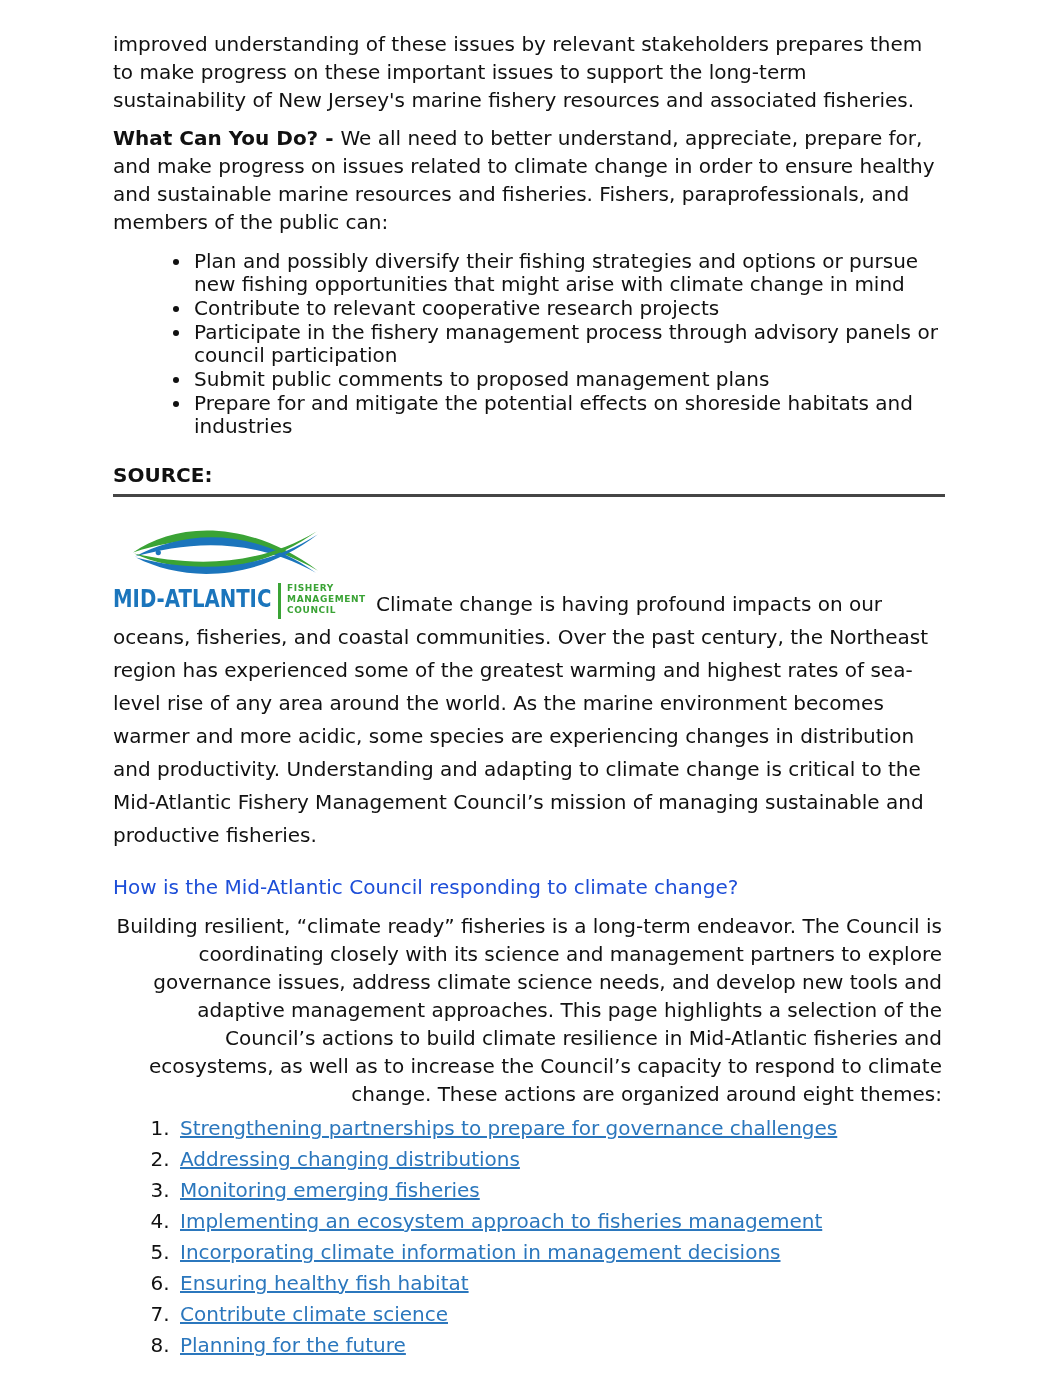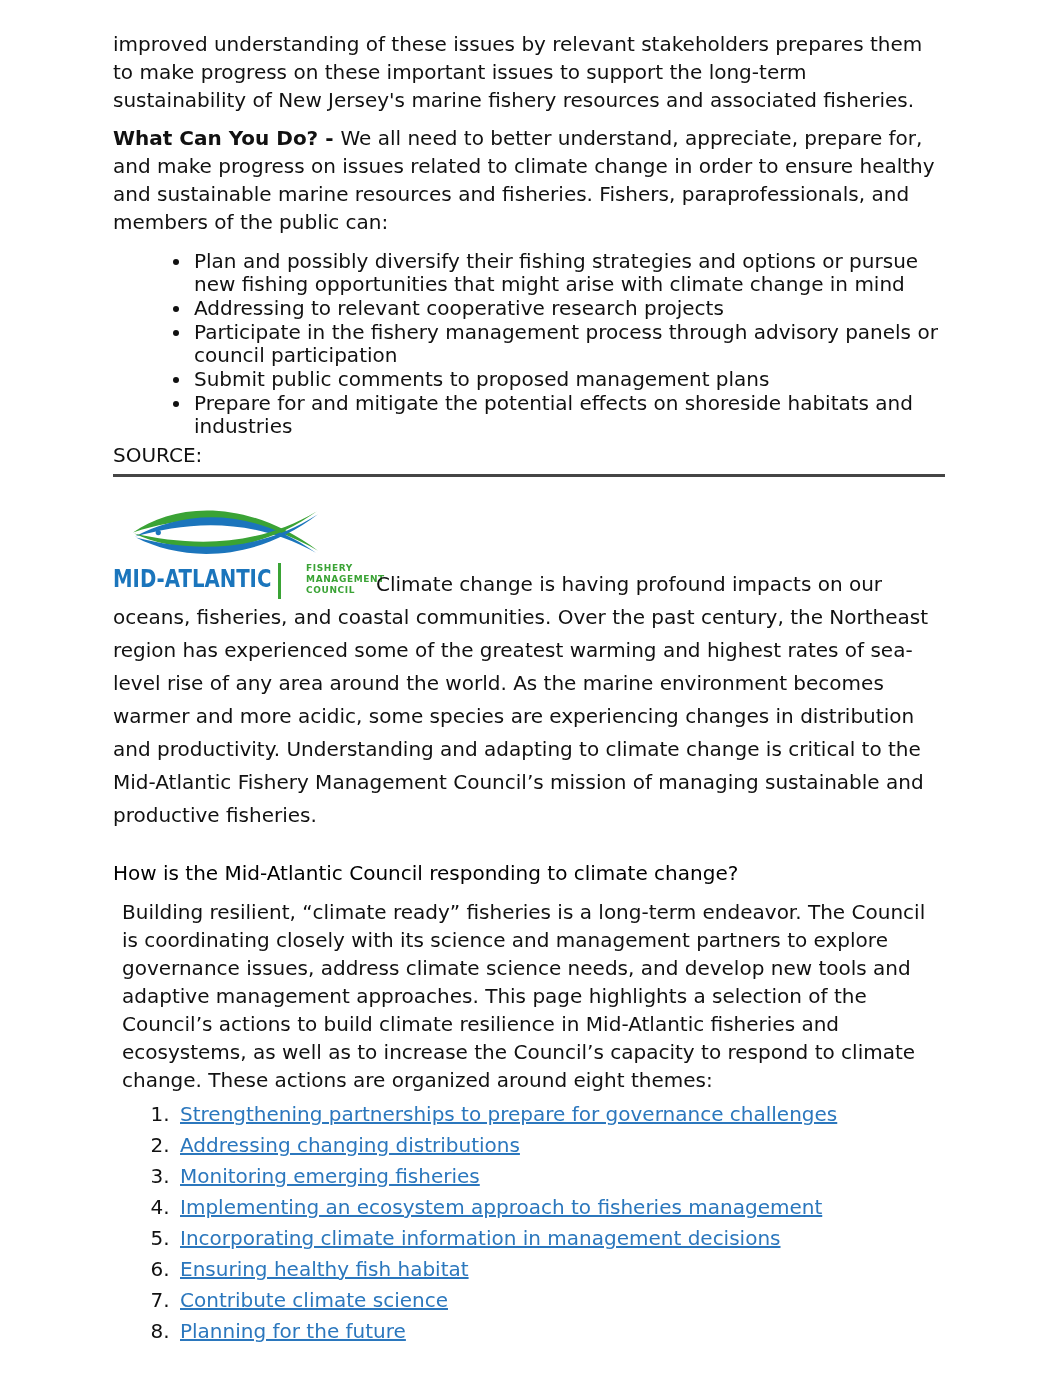--- a/index.html
+++ b/index.html
@@ -11,21 +11,21 @@
     overflow: hidden;
   }
   .page { padding: 30px 93px 40px 113px; }
 
   p.body { margin: 0 0 10px 0; line-height: 28px; }
   p.body strong { font-weight: bold; }
 
   ul.bullets { margin: 14px 0 0 0; padding: 0 0 0 63px; line-height: 23px; }
   ul.bullets li { margin: 0 0 1px 16px; padding-left: 2px; }
 
-  .source-block { margin-top: 4px; line-height: 26px; }
+  .source-block { margin-top: 24px; line-height: 26px; font-weight: bold; }
   .source-label { color: #111111; margin-right: 6px; }
   .source-url {
     color: #487a8b; text-decoration: underline;
     word-break: break-all; cursor: pointer;
   }
 
   hr.rule { border: none; border-top: 3px solid #454545; margin: 6px 0 0 0; }
 
   .logo-para { margin: 24px 0 0 0; line-height: 33px; }
 
@@ -36,46 +36,46 @@
   .fish-wrap { display: block; margin-left: 20px; width: 188px; height: 62px; }
   .logo-text-row { display: flex; align-items: flex-start; height: 38px; }
   .wordmark {
     color: #1b75bc; font-weight: bold; font-size: 24px; letter-spacing: 0;
     transform: scaleX(0.82); transform-origin: left center; white-space: nowrap;
   }
   .logo-bar { width: 3px; height: 36px; background: #3aa335; margin: 0 6px 0 -28px; flex: 0 0 auto; }
   .fmc-stack {
     display: flex; flex-direction: column; justify-content: center;
     color: #3aa335; font-size: 9px; font-weight: bold;
-    line-height: 11px; letter-spacing: 0.6px; white-space: nowrap; margin-left: 19px;
+    line-height: 11px; letter-spacing: 0.6px; white-space: nowrap;
   }
 
   h3.green-heading {
-    color: #000000; font-size: 20px; font-weight: normal;
-    margin: 28px 0 12px 0; line-height: 26px;
+    color: #1d4ed8; font-size: 20px; font-weight: normal;
+    margin: 22px 0 12px 0; line-height: 26px;
   }
 
-  p.building { margin: 9px; line-height: 28px; }
+  p.building { margin: 3px; line-height: 28px; text-align: right; }
 
   ol.themes { margin: 10px 0 0 0; padding: 0 0 0 63px; }
   ol.themes li { margin: 0 0 10px 0; line-height: 21px; padding-left: 4px; }
   a.theme-link { color: #2b77bd; text-decoration: underline; cursor: pointer; }
 </style>
 </head>
 <body>
 
 <div class="page">
 
   <p class="body">improved understanding of these issues by relevant stakeholders prepares them to make progress on these important issues to support the long-term sustainability of New Jersey's marine fishery resources and associated fisheries.</p>
 
   <p class="body"><strong>What Can You Do? - </strong><span>We all need to better understand, appreciate, prepare for, and make progress on issues related to climate change in order to ensure healthy and sustainable marine resources and fisheries. Fishers, paraprofessionals, and members of the public can:</span></p>
 
   <ul class="bullets">
     <li>Plan and possibly diversify their fishing strategies and options or pursue new fishing opportunities that might arise with climate change in mind</li>
-    <li>Addressing to relevant cooperative research projects</li>
+    <li>Contribute to relevant cooperative research projects</li>
     <li>Participate in the fishery management process through advisory panels or council participation</li>
     <li>Submit public comments to proposed management plans</li>
     <li>Prepare for and mitigate the potential effects on shoreside habitats and industries</li>
   </ul>
 
   <div class="source-block">
     <span class="source-label">SOURCE:</span><br>
   </div>
 
   <hr class="rule">

